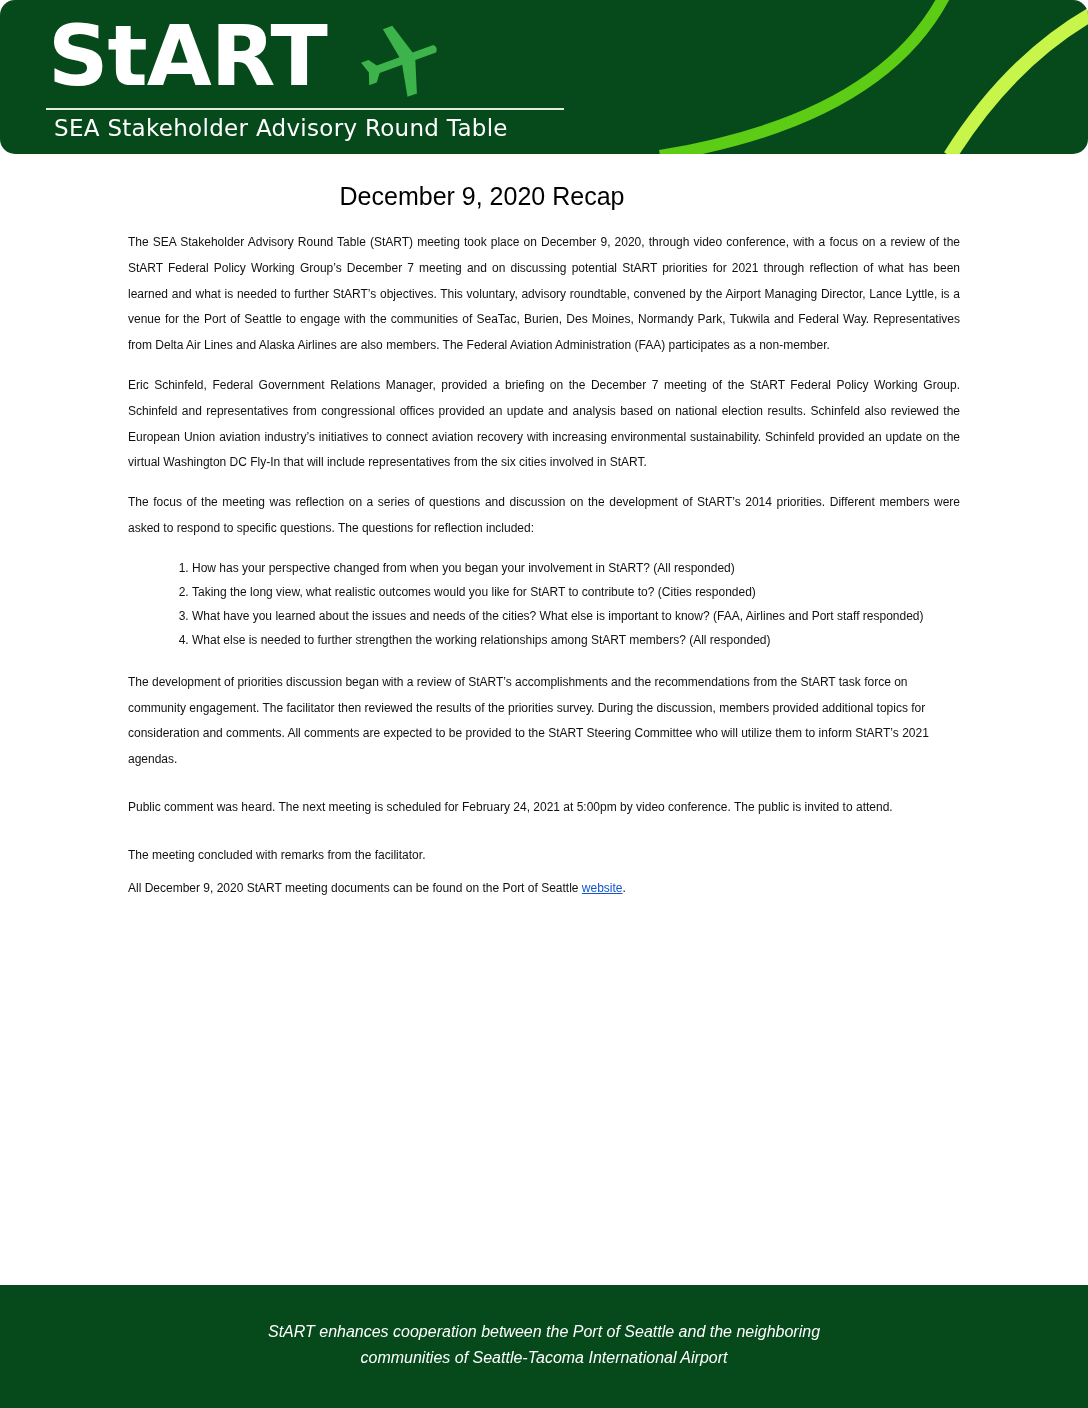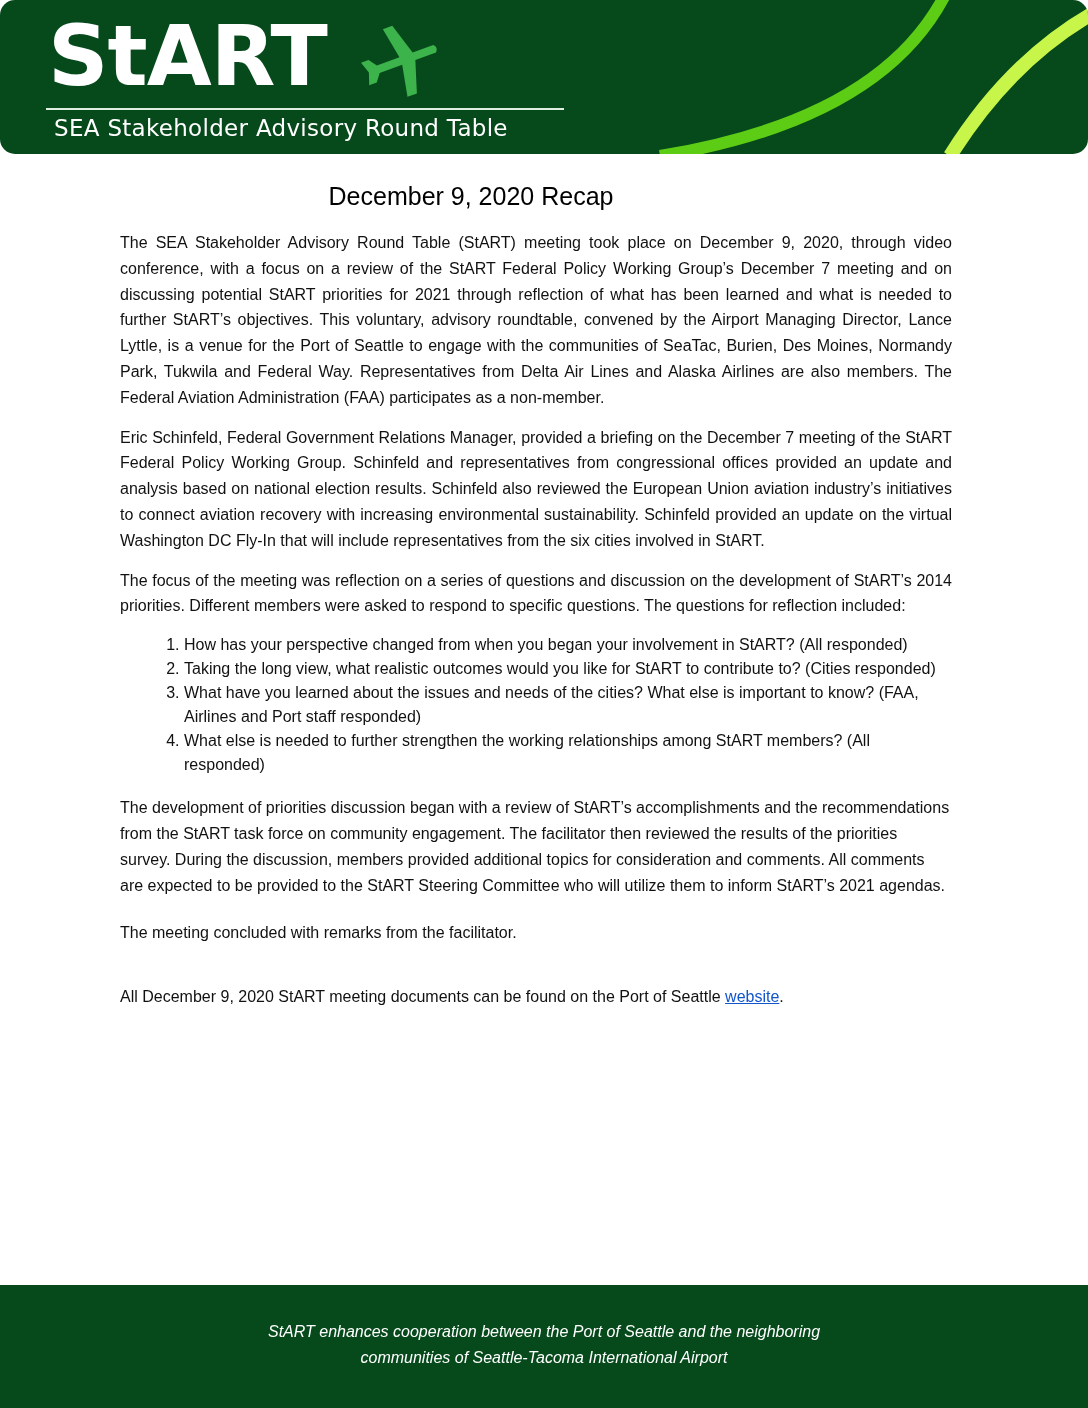--- a/index.html
+++ b/index.html
@@ -21,27 +21,27 @@
   .plane { position: absolute; left: 355px; top: 24px; }
   .logo-rule {
     position: absolute; left: 46px; top: 108px; width: 518px; height: 2px; background: #dfeee0;
   }
   .subtitle {
     position: absolute; left: 54px; top: 114px;
     font-family: "DejaVu Sans", sans-serif; color: #ffffff; font-size: 23px; line-height: 28px;
     letter-spacing: 0.3px;
   }
   .title {
-    position: absolute; left: 7px; width: 928px; top: 180px; text-align: center;
+    position: absolute; left: 18px; width: 928px; top: 180px; text-align: center;
     font-family: "Liberation Sans", sans-serif; font-size: 25px; line-height: 32px; color: #000;
   }
   .content {
-    position: absolute; left: 120px; top: 230px; width: 832px;
+    position: absolute; left: 128px; top: 230px; width: 832px;
     font-family: "Liberation Sans Narrow", "Liberation Sans", sans-serif;
-    font-size: 16px; line-height: 25.8px; color: #111;
+    font-size: 12px; line-height: 25.8px; color: #111;
   }
   .content p { margin: 0 0 14px 0; }
   .justify { text-align: justify; }
   .left { text-align: left; }
   ol.questions {
     margin: 0 0 18px 0; padding: 0 0 0 64px; line-height: 24px;
   }
   ol.questions li { padding-left: 0; }
   a.link { color: #1155cc; text-decoration: underline; }
   .footer {
@@ -77,21 +77,22 @@
   <p class="justify">The SEA Stakeholder Advisory Round Table (StART) meeting took place on December 9, 2020, through video conference, with a focus on a review of the StART Federal Policy Working Group’s December 7 meeting and on discussing potential StART priorities for 2021 through reflection of what has been learned and what is needed to further StART’s objectives. This voluntary, advisory roundtable, convened by the Airport Managing Director, Lance Lyttle, is a venue for the Port of Seattle to engage with the communities of SeaTac, Burien, Des Moines, Normandy Park, Tukwila and Federal Way.  Representatives from Delta Air Lines and Alaska Airlines are also members. The Federal Aviation Administration (FAA) participates as a non-member.</p>
   <p class="justify">Eric Schinfeld, Federal Government Relations Manager, provided a briefing on the December 7 meeting of the StART Federal Policy Working Group.  Schinfeld and representatives from congressional offices provided an update and analysis based on national election results. Schinfeld also reviewed the European Union aviation industry’s initiatives to connect aviation recovery with increasing environmental sustainability. Schinfeld provided an update on the virtual Washington DC Fly-In that will include representatives from the six cities involved in StART.</p>
   <p class="justify">The focus of the meeting was reflection on a series of questions and discussion on the development of StART’s 2014 priorities. Different members were asked to respond to specific questions. The questions for reflection included:</p>
   <ol class="questions">
     <li>How has your perspective changed from when you began your involvement in StART? (All responded)</li>
     <li>Taking the long view, what realistic outcomes would you like for StART to contribute to? (Cities responded)</li>
     <li>What have you learned about the issues and needs of the cities?  What else is important to know? (FAA, Airlines and Port staff responded)</li>
     <li>What else is needed to further strengthen the working relationships among StART members? (All responded)</li>
   </ol>
   <p class="left" style="margin-bottom:22px">The development of priorities discussion began with a review of StART’s accomplishments and the recommendations from the StART task force on community engagement. The facilitator then reviewed the results of the priorities survey. During the discussion, members provided additional topics for consideration and comments.  All comments are expected to be provided to the StART Steering Committee who will utilize them to inform StART’s 2021 agendas.</p>
-  <p class="left" style="margin-bottom:38px">The meeting concluded with remarks from the facilitator.</p>
+  <p class="justify" style="margin-bottom:22px">Public comment was heard. The next meeting is scheduled for February 24, 2021 at 5:00pm by video conference.  The public is invited to attend.</p>
+  <p class="left" style="margin-bottom:7px">The meeting concluded with remarks from the facilitator.</p>
   <p class="left"><span>All December 9, 2020 StART meeting documents can be found on the Port of Seattle </span><a class="link" href="#">website</a><span>.</span></p>
 </div>
 
 <div class="footer">
   <div class="footer-text">
     <div>StART enhances cooperation between the Port of Seattle and the neighboring</div>
     <div>communities of Seattle-Tacoma International Airport</div>
   </div>
 </div>
 

